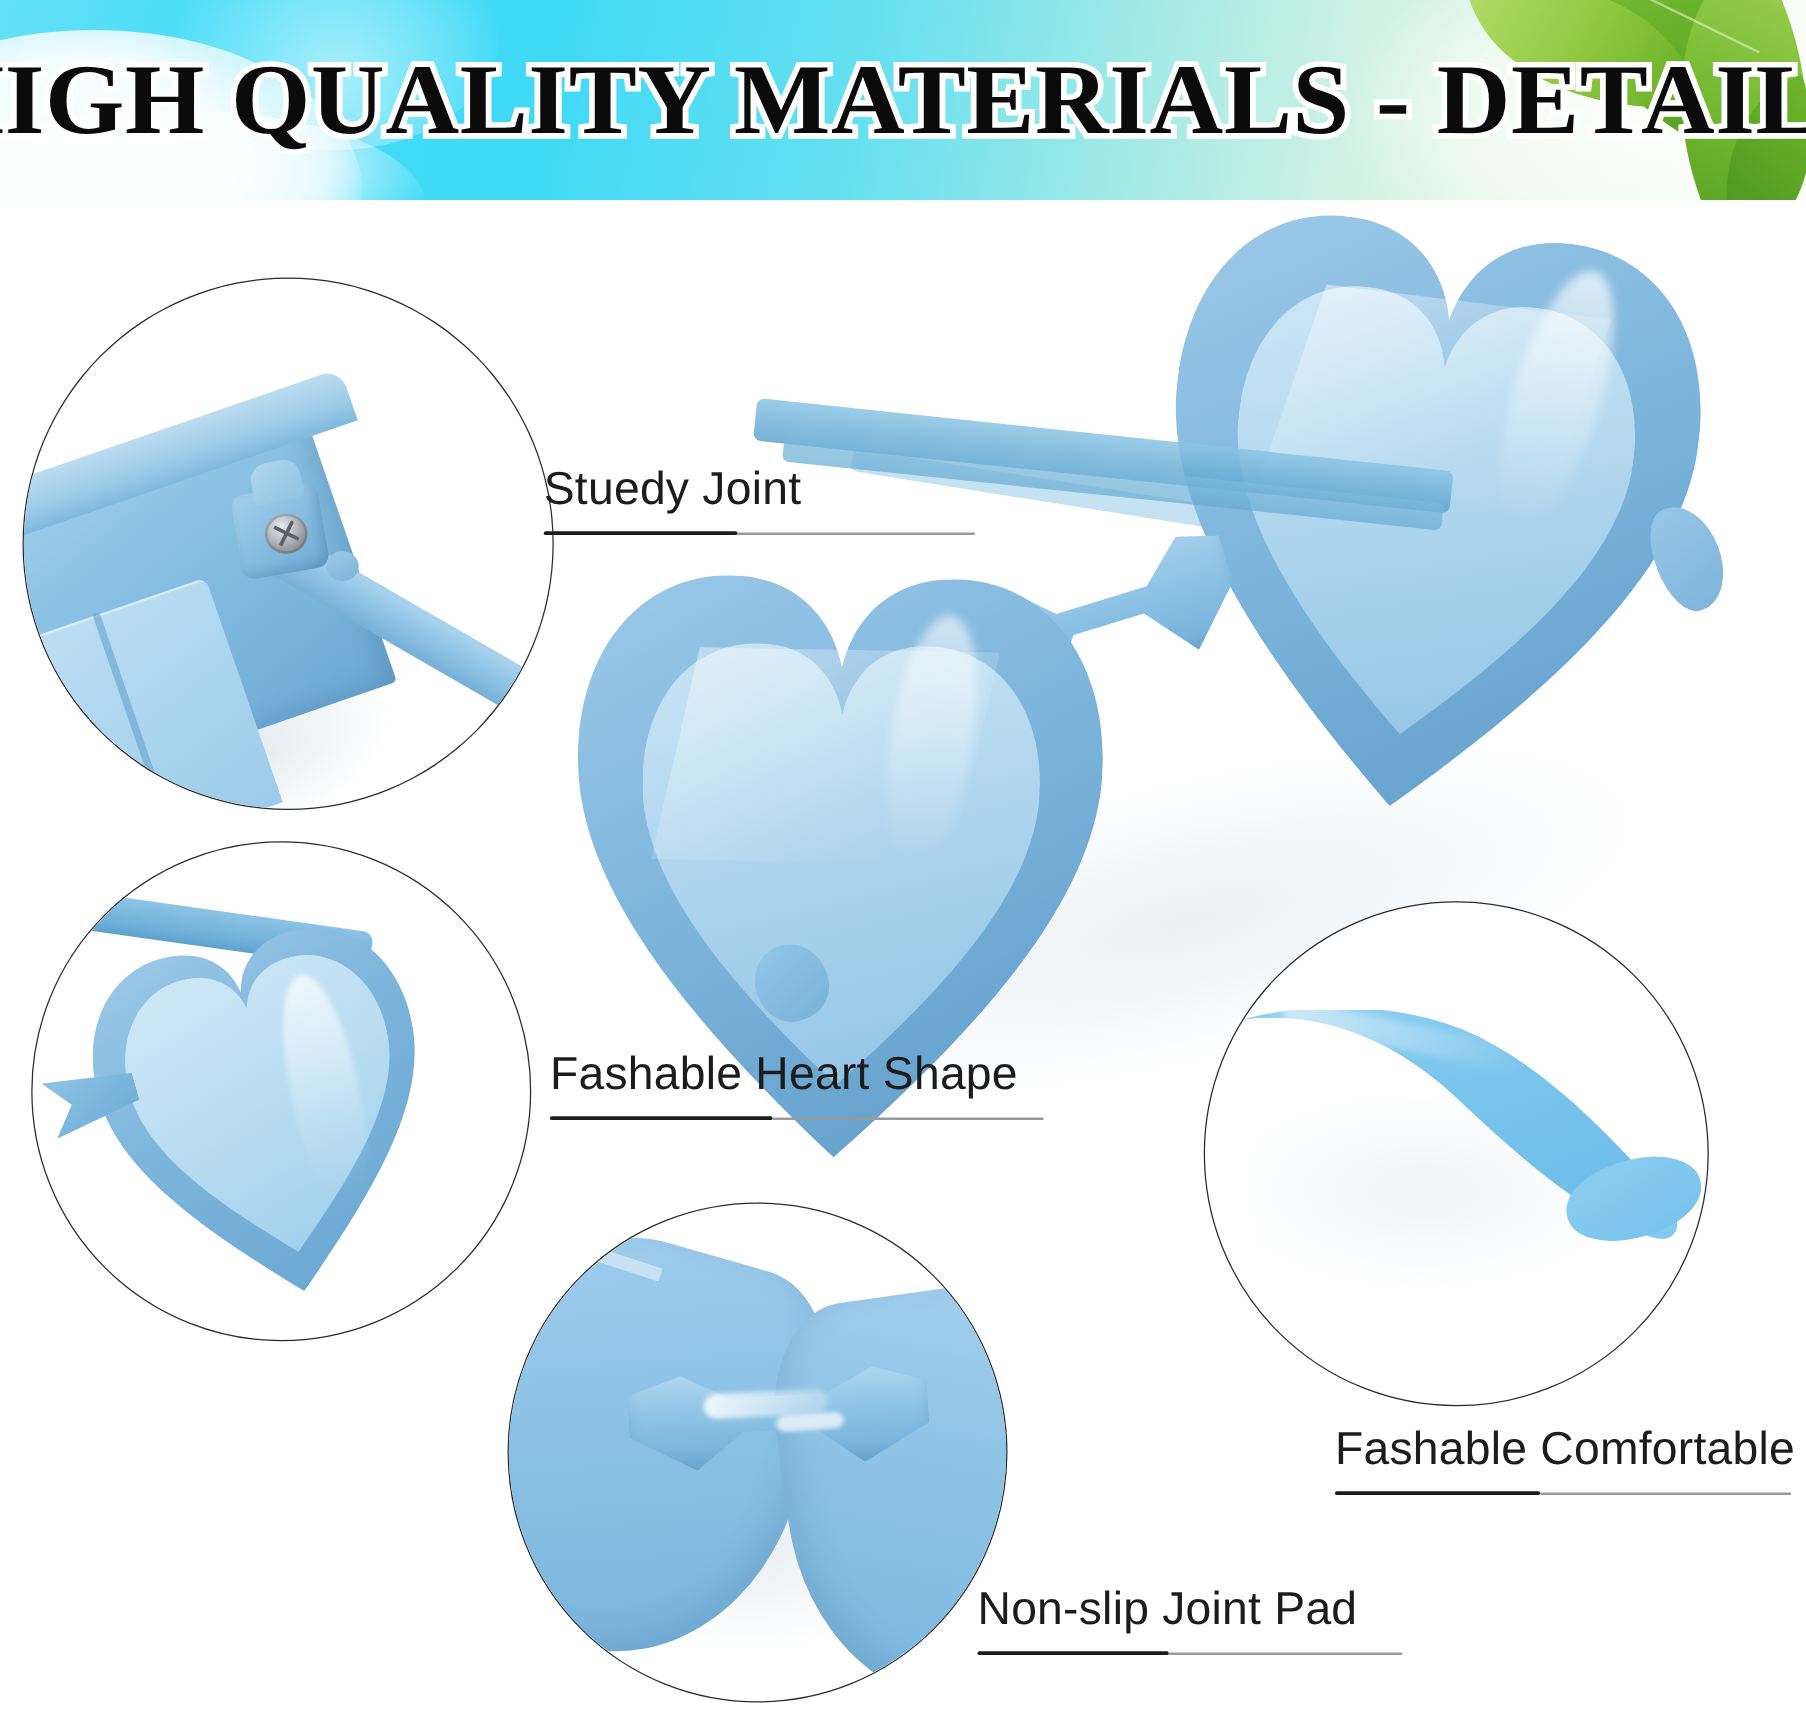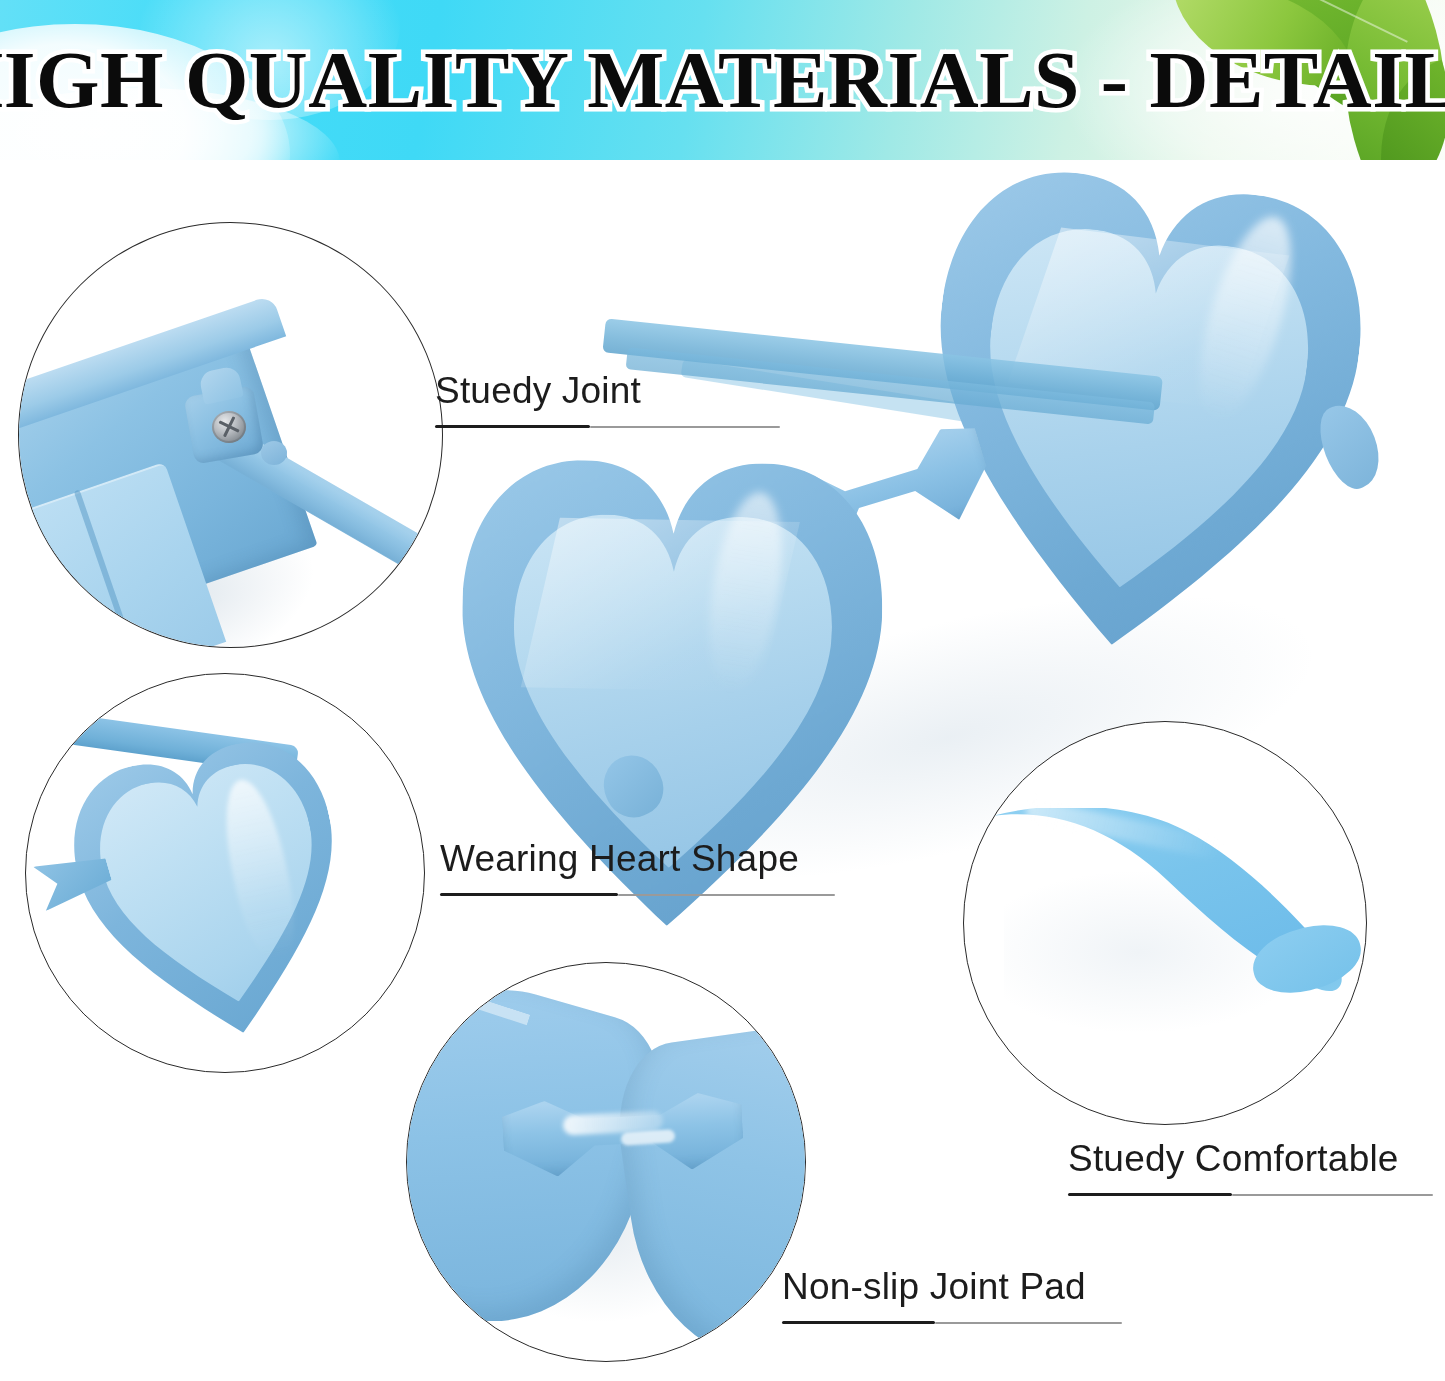--- a/index.html
+++ b/index.html
@@ -472,36 +472,36 @@
 
   <div class="label" id="l-joint">
     <div class="txt">Stuedy Joint</div>
     <div class="rule">
       <div class="dark"></div>
       <div class="light"></div>
     </div>
   </div>
 
   <div class="label" id="l-heart">
-    <div class="txt">Wearing Heart Shape</div>
+    <div class="txt">Fashable Heart Shape</div>
     <div class="rule">
       <div class="dark"></div>
       <div class="light"></div>
     </div>
   </div>
 
   <div class="label" id="l-nose">
     <div class="txt">Non-slip Joint Pad</div>
     <div class="rule">
       <div class="dark"></div>
       <div class="light"></div>
     </div>
   </div>
 
   <div class="label" id="l-wear">
-    <div class="txt">Stuedy Comfortable</div>
+    <div class="txt">Fashable Comfortable</div>
     <div class="rule">
       <div class="dark"></div>
       <div class="light"></div>
     </div>
   </div>
 
 </div>
 
 </body></html>

